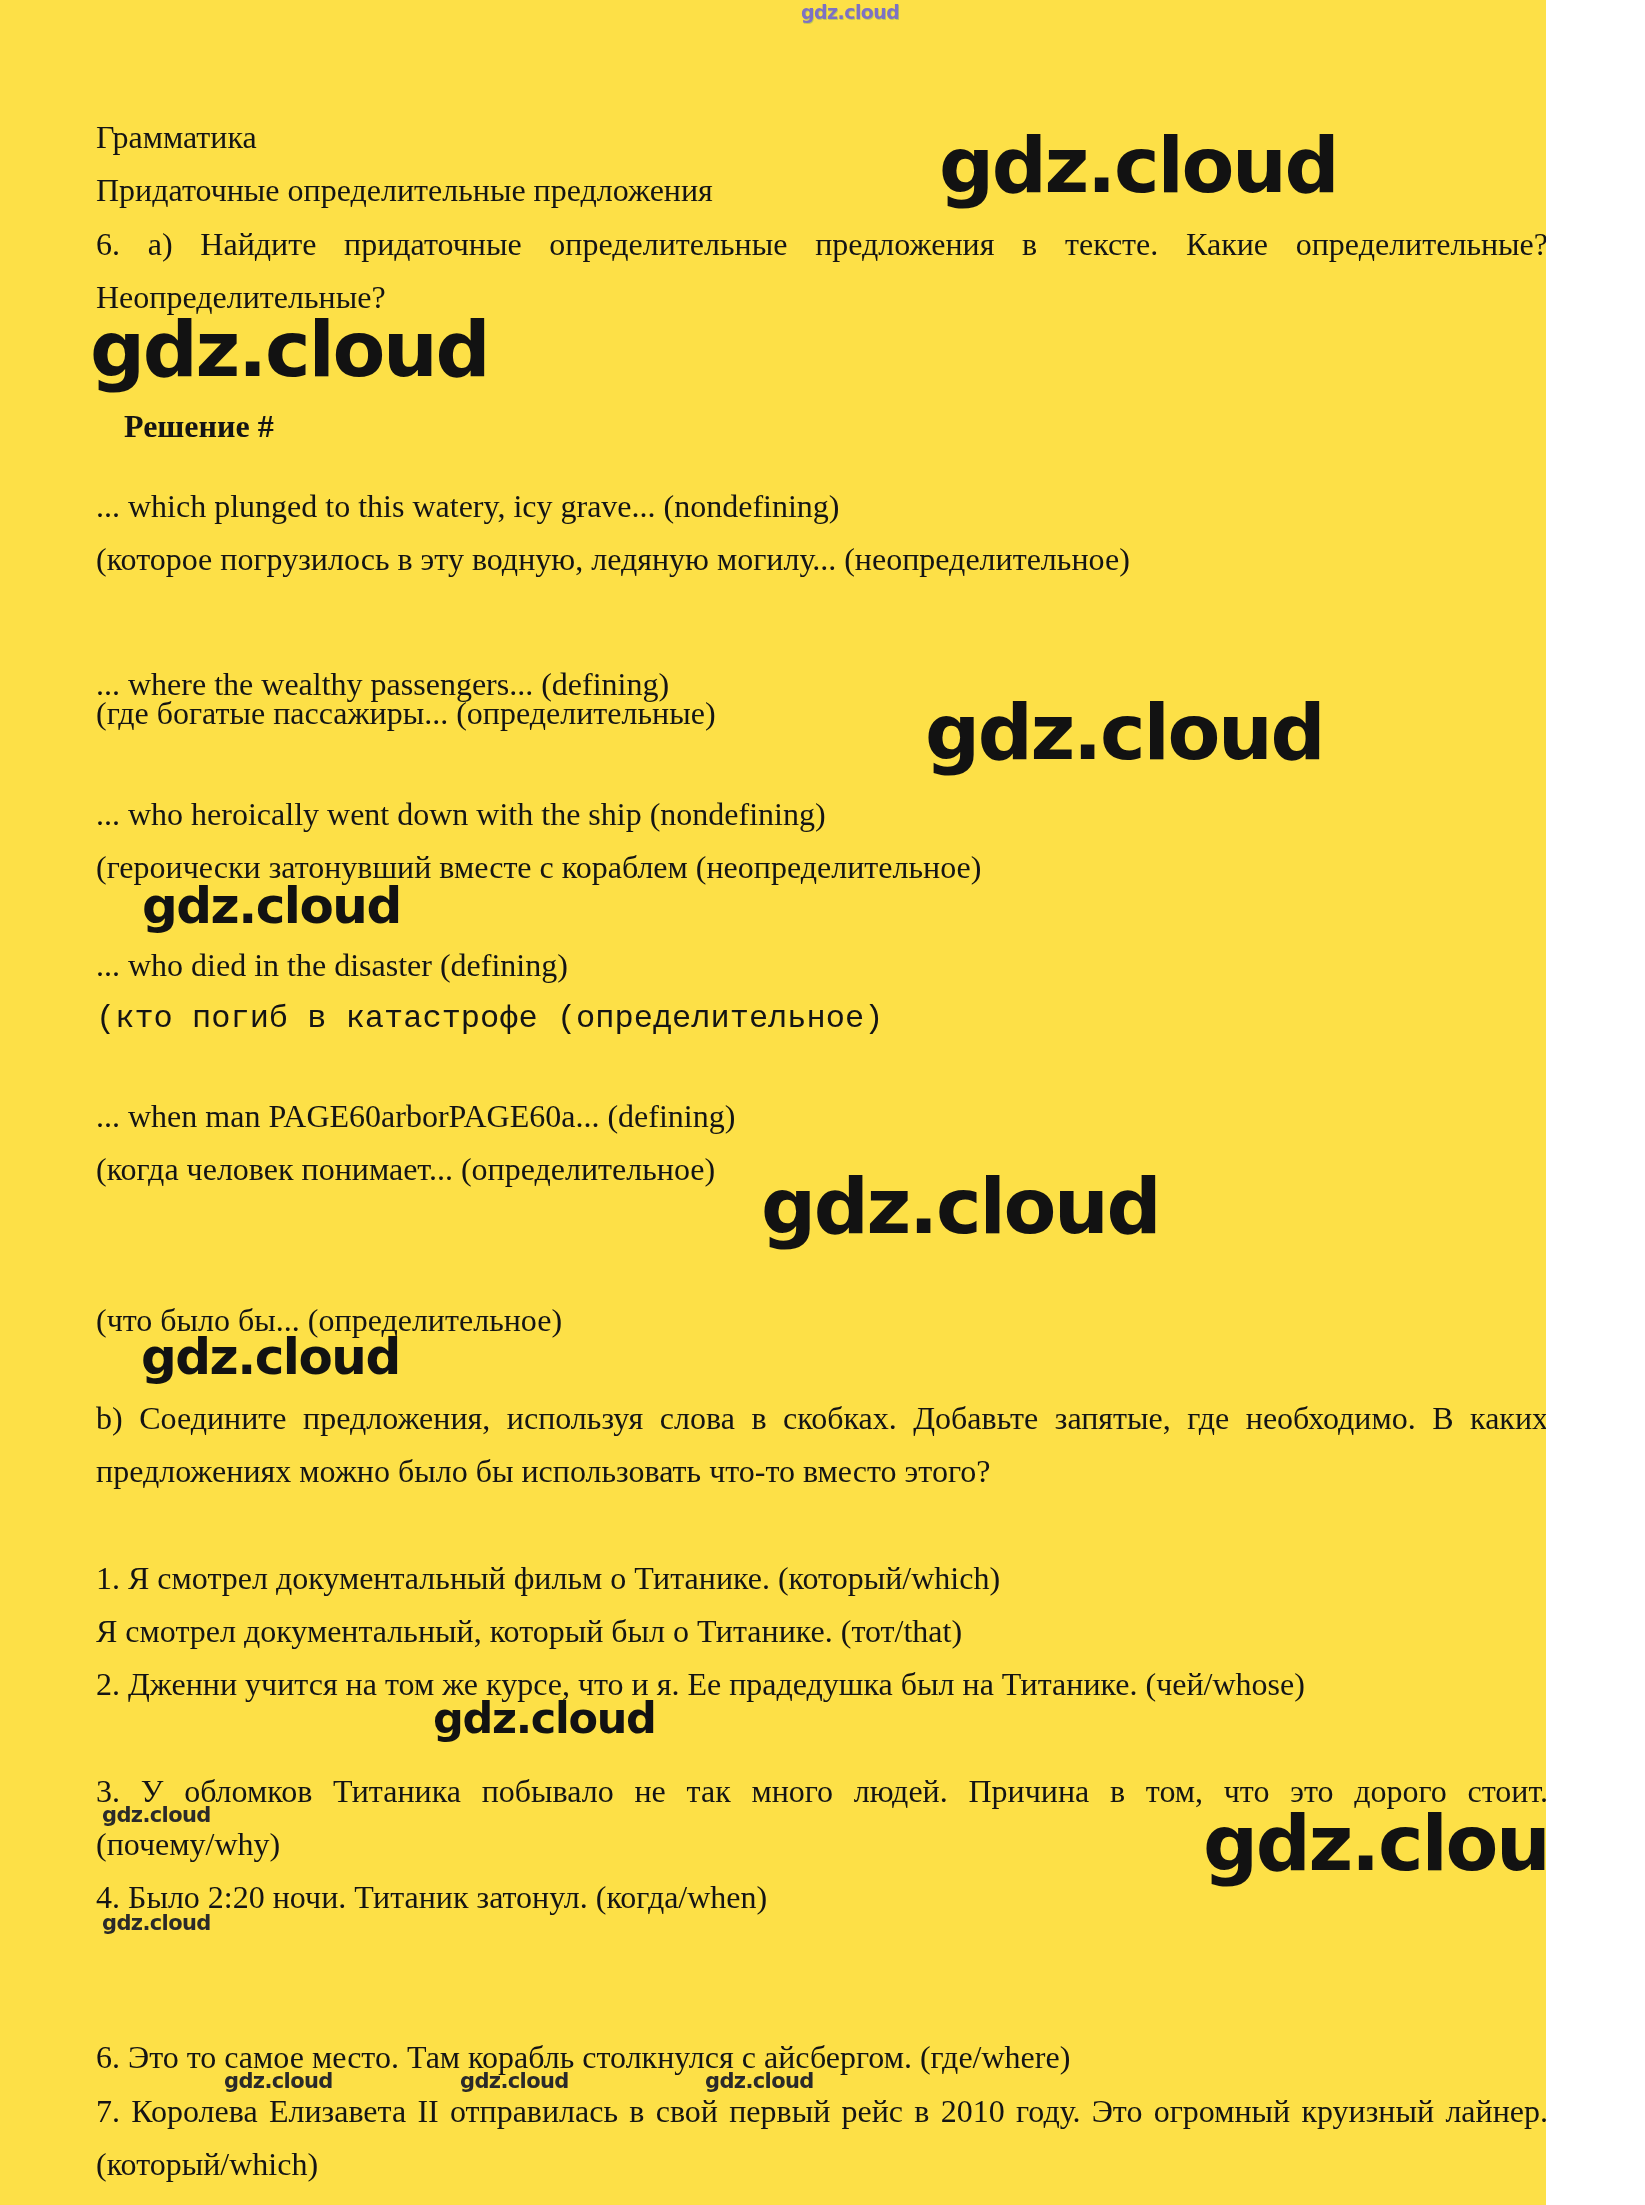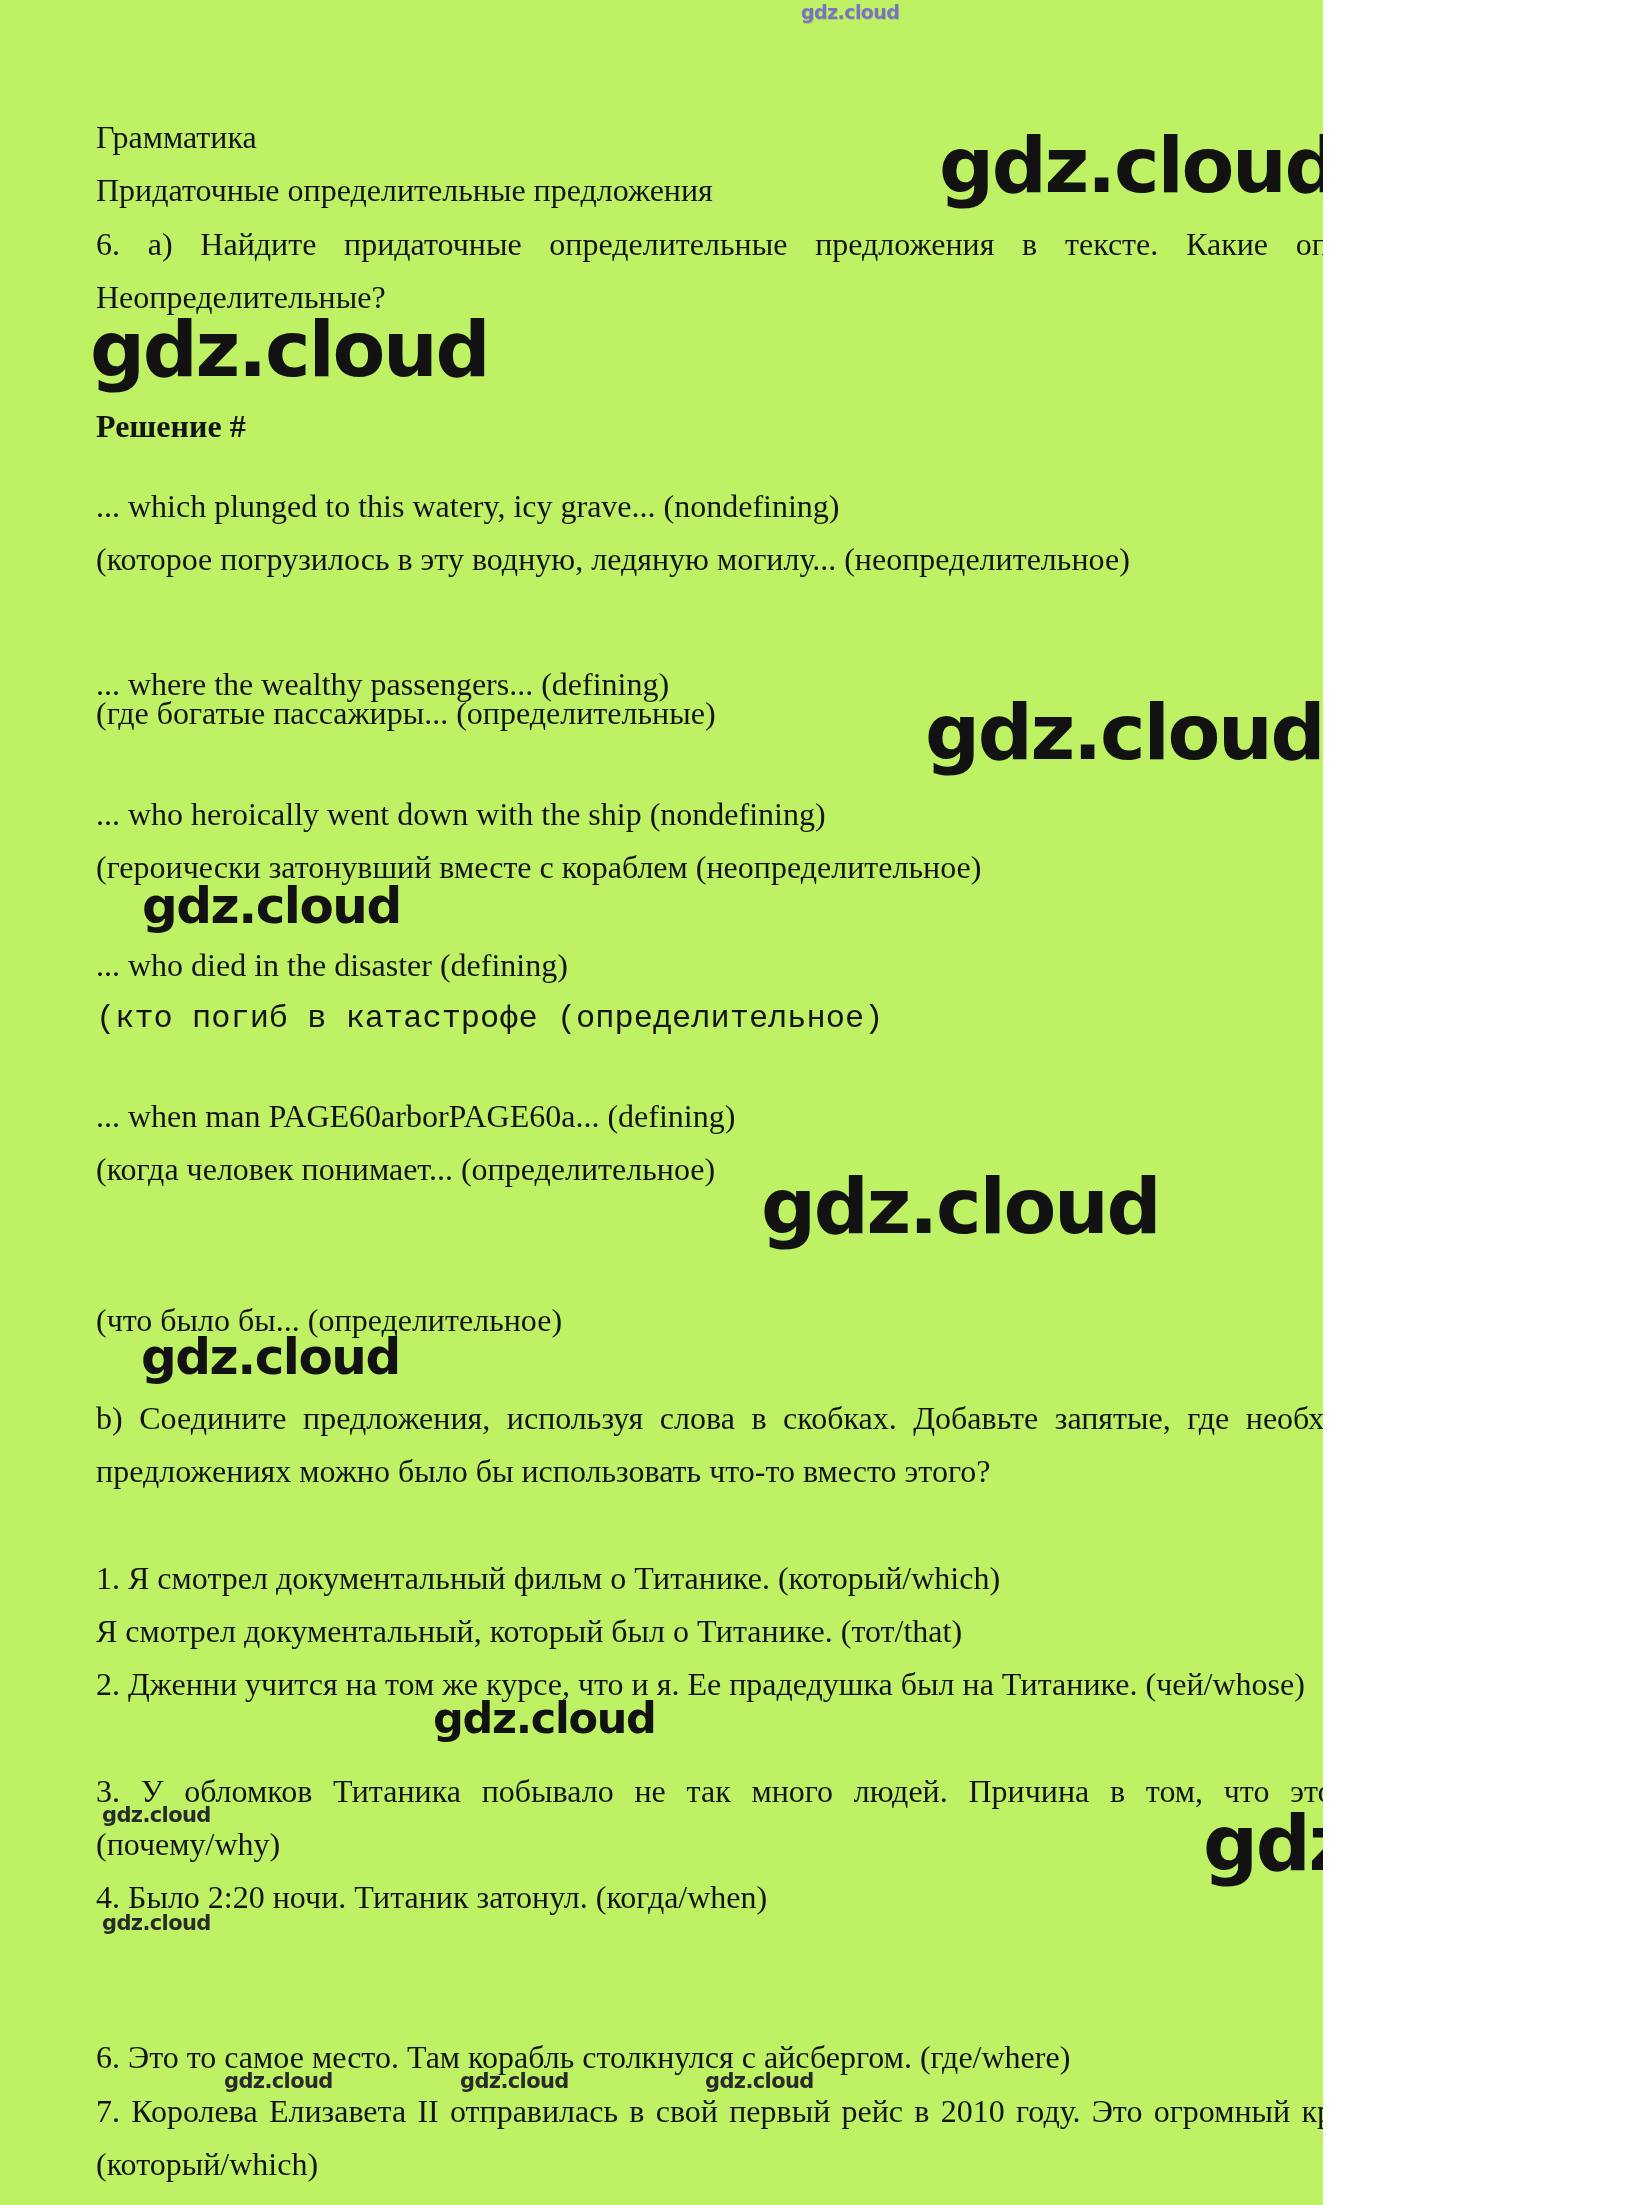--- a/index.html
+++ b/index.html
@@ -2,23 +2,23 @@
 <html style="font-size:12px"><head>
 <meta charset="utf-8">
 <style>
   html, body {
     margin: 0;
     padding: 0;
     background: #ffffff;
   }
   .page {
     position: relative;
-    width: 1323px;
+    width: 1546px;
     height: 2205px;
-    background: #bef264;
+    background: #fde047;
     color: #141414;
     font-family: "Liberation Serif", "DejaVu Serif", serif;
     overflow: hidden;
   }
   .tb {
     position: absolute;
     left: 96px;
     width: 1452px;
     font-size: 32px;
     line-height: 53px;
@@ -62,21 +62,21 @@
   <span class="wm wm-tiny" style="left:102px;  top:1805px;">gdz.cloud</span>
   <span class="wm wm-big" style="left:1203px; top:1805px;">gdz.cloud</span>
   <span class="wm wm-tiny" style="left:102px;  top:1913px;">gdz.cloud</span>
   <span class="wm wm-tiny" style="left:224px;  top:2071px;">gdz.cloud</span>
   <span class="wm wm-tiny" style="left:460px;  top:2071px;">gdz.cloud</span>
   <span class="wm wm-tiny" style="left:705px;  top:2071px;">gdz.cloud</span>
 
   <div class="tb" style="top:111px;">Грамматика</div>
   <div class="tb" style="top:164px;">Придаточные определительные предложения</div>
   <div class="tb just" style="top:218px;">6. a) Найдите придаточные определительные предложения в тексте. Какие определительные? Неопределительные?</div>
-  <div class="tb bold" style="top:400px;">Решение #</div>
+  <div class="tb bold" style="top:400px;margin-left:28px;">Решение #</div>
 
   <div class="tb" style="top:480px;">... which plunged to this watery, icy grave... (nondefining)</div>
   <div class="tb" style="top:533px;">(которое погрузилось в эту водную, ледяную могилу... (неопределительное)</div>
 
   <div class="tb" style="top:634px;margin-top:24px;">... where the wealthy passengers... (defining)</div>
   <div class="tb" style="top:687px;">(где богатые пассажиры... (определительные)</div>
 
   <div class="tb" style="top:788px;">... who heroically went down with the ship (nondefining)</div>
   <div class="tb" style="top:841px;">(героически затонувший вместе с кораблем (неопределительное)</div>
 

